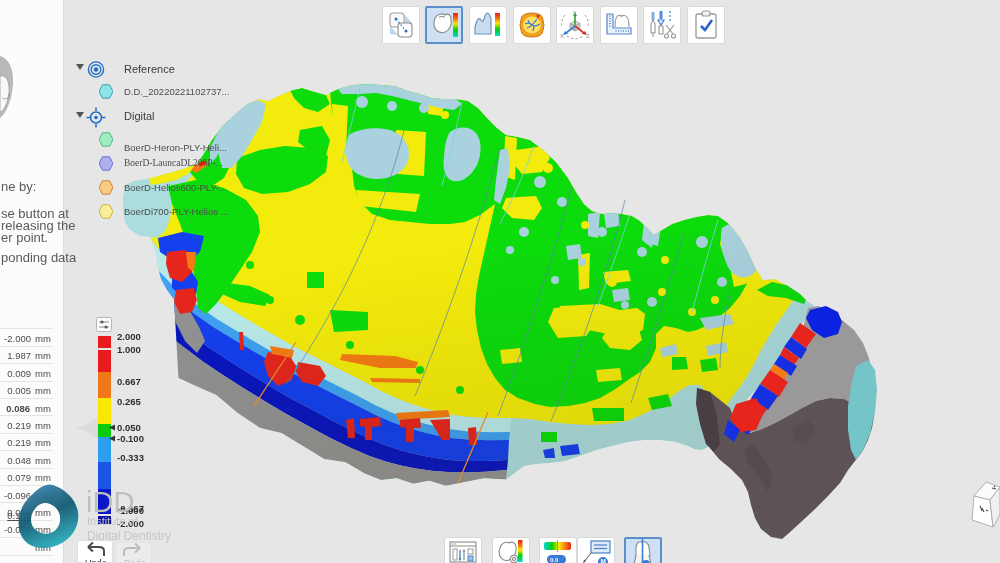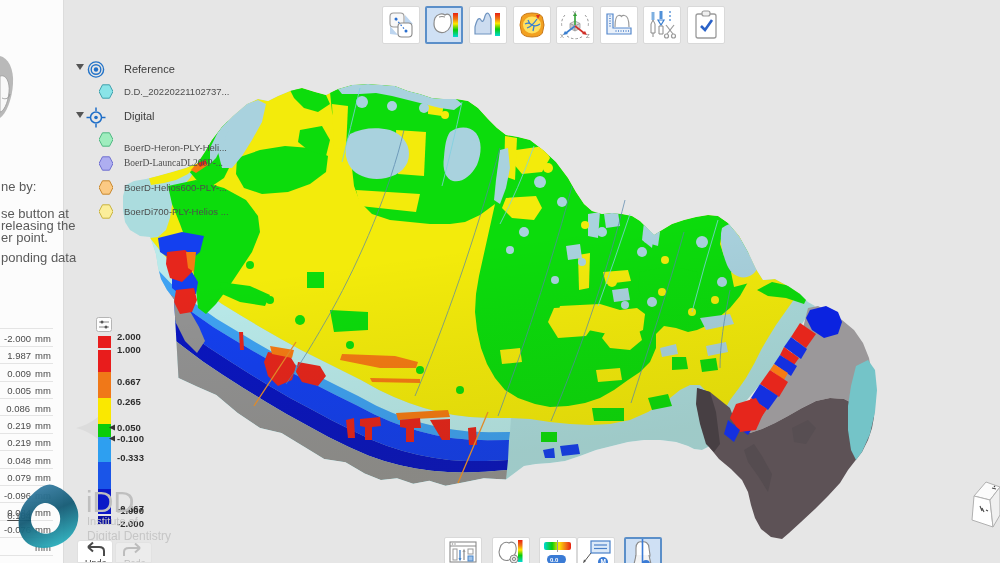--- a/index.html
+++ b/index.html
@@ -224,21 +224,21 @@
 <div class="rsep" style="top:345.7px;"></div>
 <div class="rnum" style="top:350.3px;right:32px;">1.987</div>
 <div class="rmm" style="top:350.3px;left:35px;">mm</div>
 <div class="rsep" style="top:363.1px;"></div>
 <div class="rnum" style="top:367.7px;right:32px;">0.009</div>
 <div class="rmm" style="top:367.7px;left:35px;">mm</div>
 <div class="rsep" style="top:380.5px;"></div>
 <div class="rnum" style="top:385.1px;right:32px;">0.005</div>
 <div class="rmm" style="top:385.1px;left:35px;">mm</div>
 <div class="rsep" style="top:397.9px;"></div>
-<div class="rnum" style="top:402.5px;right:33px;">0.086</div>
+<div class="rnum" style="top:402.5px;right:33px;font-weight:bold;">0.086</div>
 <div class="rmm" style="top:402.5px;left:35px;">mm</div>
 <div class="rsep" style="top:415.3px;"></div>
 <div class="rnum" style="top:419.9px;right:32px;">0.219</div>
 <div class="rmm" style="top:419.9px;left:35px;">mm</div>
 <div class="rsep" style="top:432.7px;"></div>
 <div class="rnum" style="top:437.3px;right:32px;">0.219</div>
 <div class="rmm" style="top:437.3px;left:35px;">mm</div>
 <div class="rsep" style="top:450.1px;"></div>
 <div class="rnum" style="top:454.7px;right:32px;">0.048</div>
 <div class="rmm" style="top:454.7px;left:35px;">mm</div>

